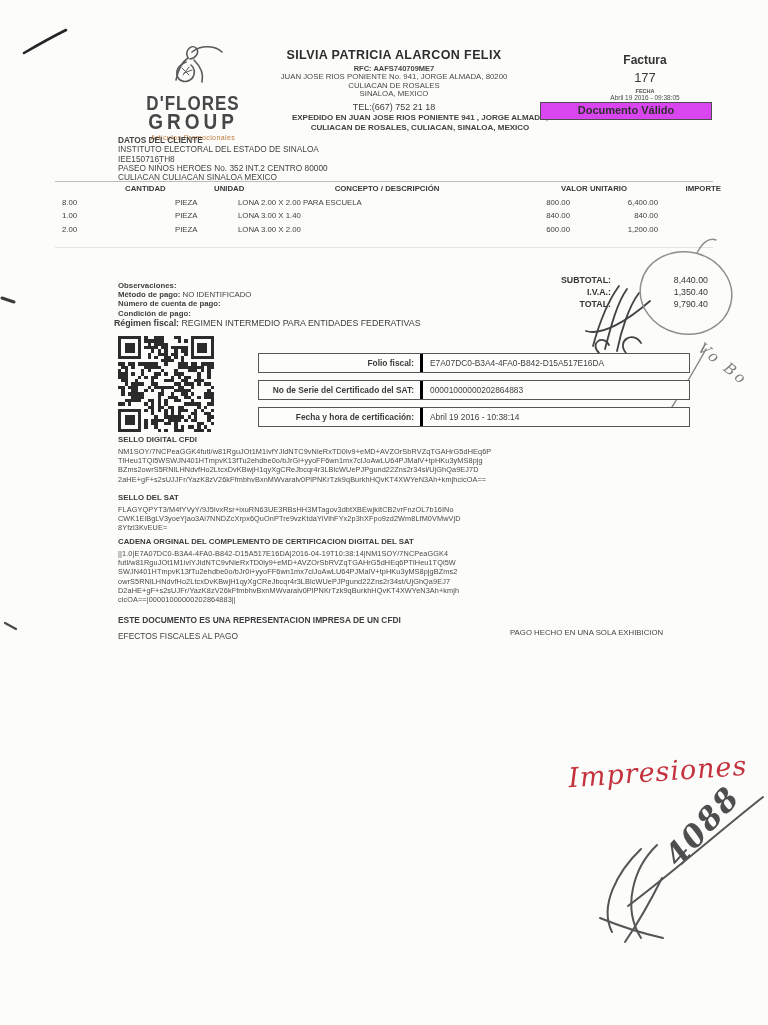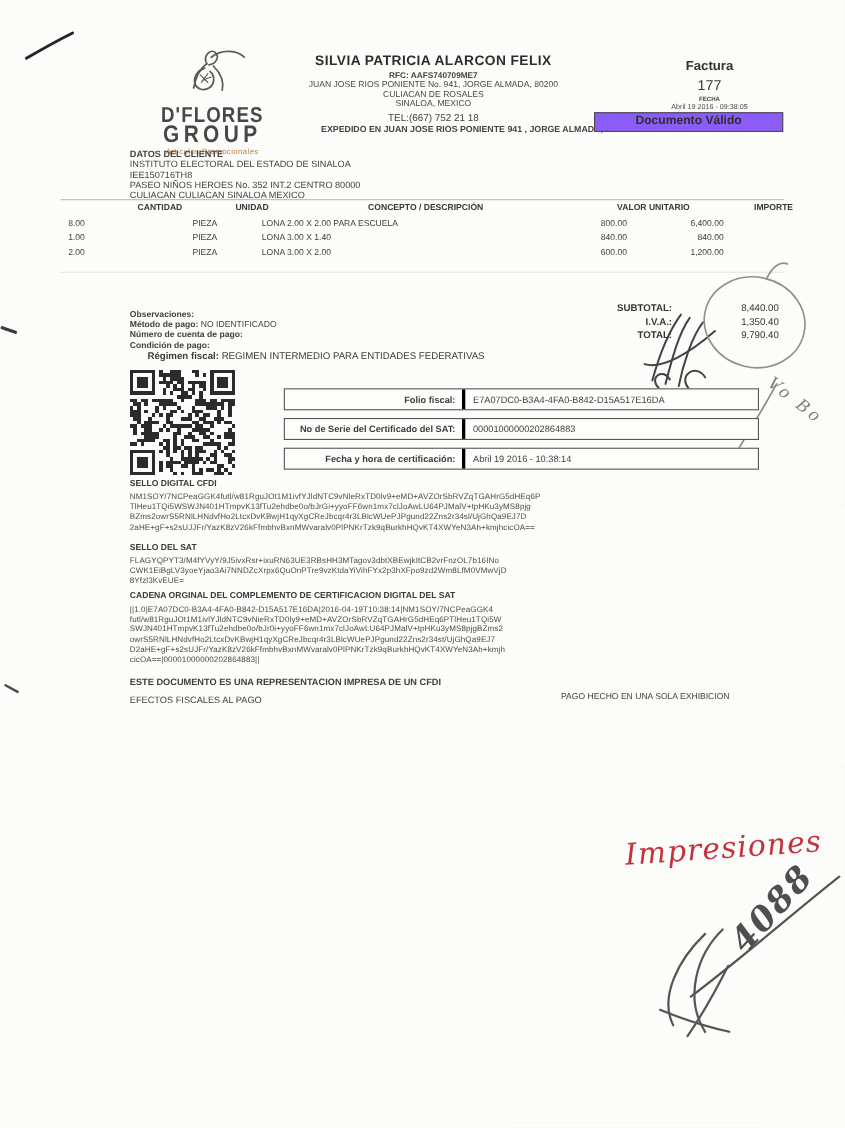--- a/index.html
+++ b/index.html
@@ -27,21 +27,21 @@
   .logo-tagline { font-size:7px; color:#bd7a3e; letter-spacing:.4px; margin-top:3px; }
 
   
   .factura-block { left:580px; top:53px; width:130px; text-align:center; }
   .factura-title { font-size:12px; font-weight:bold; color:#333; }
   .factura-number { font-size:13px; margin-top:3px; color:#3a3a3a; }
   .meta-label { font-size:5.5px; font-weight:bold; margin-top:3px; color:#4a4a4a; }
   .meta-value { font-size:6.5px; color:#4a4a4a; }
   .meta-serial { font-size:6px; color:#555; }
   .valid-box { left:540px; top:102px; width:172px; height:18px; border:1.5px solid #4d4d4d;
-    font-size:11px; font-weight:bold; text-align:center; line-height:15px; color:#2f2f2f; background:#8b5cf6; }
+    font-size:11px; font-weight:bold; text-align:center; line-height:15px; color:#2f2f2f; background:#d946ef; }
 
   
   .client { left:118px; top:136px; font-size:8.3px; line-height:9.3px; color:#434343; }
   .client .lbl { font-weight:bold; }
 
   
   .rule-top { left:55px; top:181px; width:658px; border-top:1px solid #bdbdbd; }
   .rule-bottom { left:55px; top:247px; width:658px; border-top:1px solid #e4e4e4; }
   .items { left:62px; top:184px; width:596px; font-size:7.8px; color:#3e3e3e; }
   .items .row { display:grid; grid-template-columns:113px 63px 222px 110px 88px; height:13.5px; align-items:start; }
@@ -60,21 +60,21 @@
   .payinfo { left:118px; top:281px; font-size:7.8px; line-height:9.2px; color:#414141; }
   .payinfo .lbl { font-weight:bold; }
 
   
   .totals { left:520px; top:275px; width:188px; font-size:8.8px; color:#353535; }
   .totals .trow { display:flex; height:11.8px; }
   .totals .tlbl { width:91px; text-align:right; font-weight:bold; }
   .totals .tval { flex:1; text-align:right; }
 
   
-  .regimen { left:134px; top:318px; font-size:8.8px; color:#3c3c3c; }
+  .regimen { left:114px; top:318px; font-size:8.8px; color:#3c3c3c; }
   .regimen .lbl { font-weight:bold; }
 
   
   .qr { left:118px; top:336px; width:96px; height:96px; }
 
   
   .cfdi-table { left:258px; top:353px; width:432px; }
   .cfdi-row { display:flex; height:20px; border:1px solid #565656; margin-bottom:7px; background:#fdfdfc; }
   .cfdi-lbl { width:164px; text-align:right; font-size:8.4px; font-weight:bold; color:#3c3c3c;
     padding-right:6px; line-height:18px; border-right:3px solid #000000; }
@@ -131,20 +131,21 @@
     <div class="company-name">SILVIA PATRICIA ALARCON FELIX</div>
     <div class="rfc-line">RFC: AAFS740709ME7</div>
     <div class="addr">JUAN JOSE RIOS PONIENTE No. 941, JORGE ALMADA, 80200</div>
     <div class="addr">CULIACAN DE ROSALES</div>
     <div class="addr">SINALOA, MEXICO</div>
     <div class="tel">TEL:(667) 752 21 18</div>
   </div>
 
   <div class="abs expedido">
     <div>EXPEDIDO EN JUAN JOSE RIOS PONIENTE 941 , JORGE ALMADA,</div>
+    <div>CULIACAN DE ROSALES, CULIACAN, SINALOA, MEXICO</div>
   </div>
 
   <div class="abs factura-block">
     <div class="factura-title">Factura</div>
     <div class="factura-number">177</div>
     <div class="meta-label">FECHA</div>
     <div class="meta-value">Abril 19 2016 - 09:38:05</div>
     <div class="meta-label">SERIE CERTIFICADO</div>
     <div class="meta-serial">00001000000401595917</div>
   </div>

